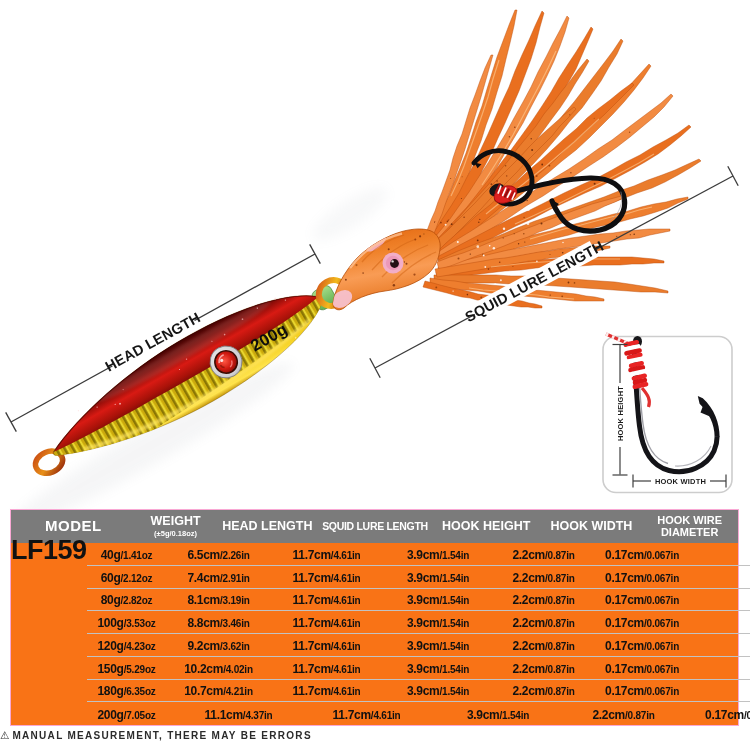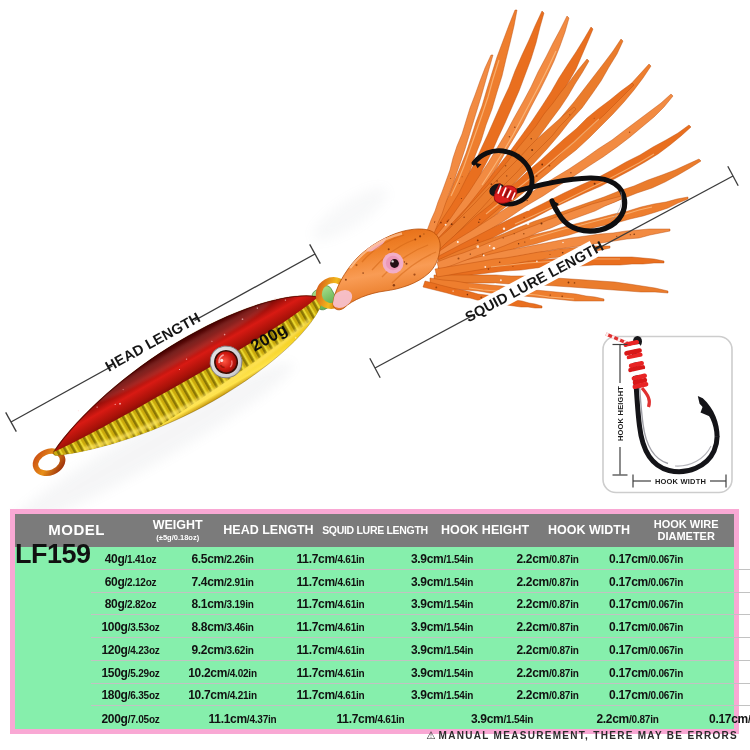--- a/index.html
+++ b/index.html
@@ -1,19 +1,19 @@
 <!DOCTYPE html>
 <html style="--header-bg: #7b7b7b; --skirt-orange: #ee7e2e; --jig-red: #c21512; --jig-gold: #f2c41c; --hook-black: #17171a; --cord-red: #e82424;"><head>
 <meta charset="utf-8">
 <style>
   html,body{margin:0;padding:0;background:#fff;}
   .stage{position:relative;width:750px;height:750px;background:#ffffff;overflow:hidden;
          font-family:"Liberation Sans","DejaVu Sans",sans-serif;}
   .illu{position:absolute;left:0;top:0;}
-  .spec{position:absolute;left:10px;top:509px;width:729px;border:5px solid #f9a8d4;box-sizing:border-box;background:#86efac;}
+  .spec{position:absolute;left:10px;top:509px;width:729px;border:1px solid #f9a8d4;box-sizing:border-box;background:#f97316;}
   .spec-header{display:flex;height:33px;background:var(--header-bg,#7b7b7b);color:#fff;align-items:center;}
   .hcell{display:flex;flex-direction:column;align-items:center;justify-content:center;text-align:center;line-height:1.08;white-space:nowrap;}
   .hc-model{width:125px;font-size:15px;font-weight:bold;letter-spacing:.5px;}
   .hc{font-weight:bold;}
   .hc-weight{width:80px;font-size:12.5px;}
   .hc-weight .note{font-size:7.5px;font-weight:bold;margin-top:1px;letter-spacing:0;}
   .hc-head{width:104px;font-size:12.5px;}
   .hc-squid{width:112px;font-size:10.5px;letter-spacing:-0.3px;}
   .hc-hookh{width:111px;font-size:12.5px;}
   .hc-hookw{width:100px;font-size:12.5px;}
@@ -26,21 +26,21 @@
   .row:last-child{border-bottom:none;gap:20px;}
   .cell{text-align:center;white-space:nowrap;}
   .c-weight{width:80px;}
   .c-head{width:104px;}
   .c-squid{width:112px;}
   .c-hookh{width:111px;}
   .c-hookw{width:100px;}
   .c-wire{width:97px;}
   .cell .v{font-size:12px;font-weight:bold;color:#111;letter-spacing:-0.3px;}
   .cell .u{font-size:10px;font-weight:bold;color:#111;letter-spacing:-0.2px;}
-  .footnote{position:absolute;left:0;top:729px;width:738px;text-align:right;
+  .footnote{position:absolute;left:0;top:729px;width:738px;text-align:left;
             font-size:10px;font-weight:bold;color:#2b2b2b;letter-spacing:1.3px;}
   .footnote .w{font-weight:normal;font-size:10.5px;letter-spacing:0;margin-right:3px;}
 </style>
 </head>
 <body>
 
 <div class="stage">
   <svg class="illu" width="750" height="510" viewBox="0 0 750 510">
     <defs>
       <filter id="blur6" x="-40%" y="-40%" width="180%" height="180%">

